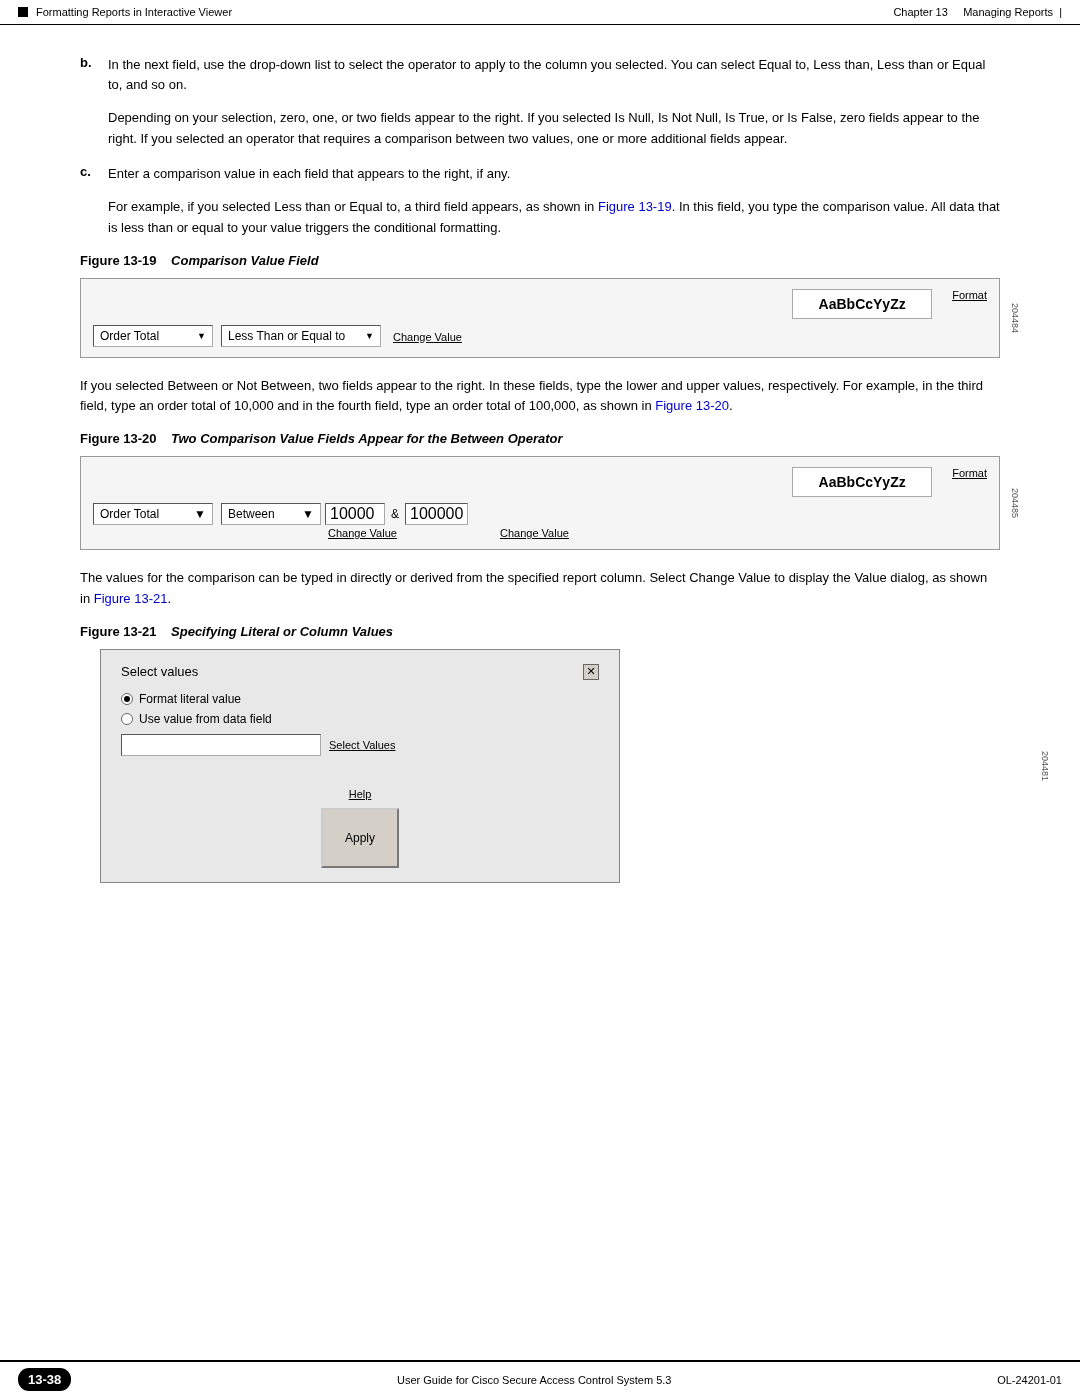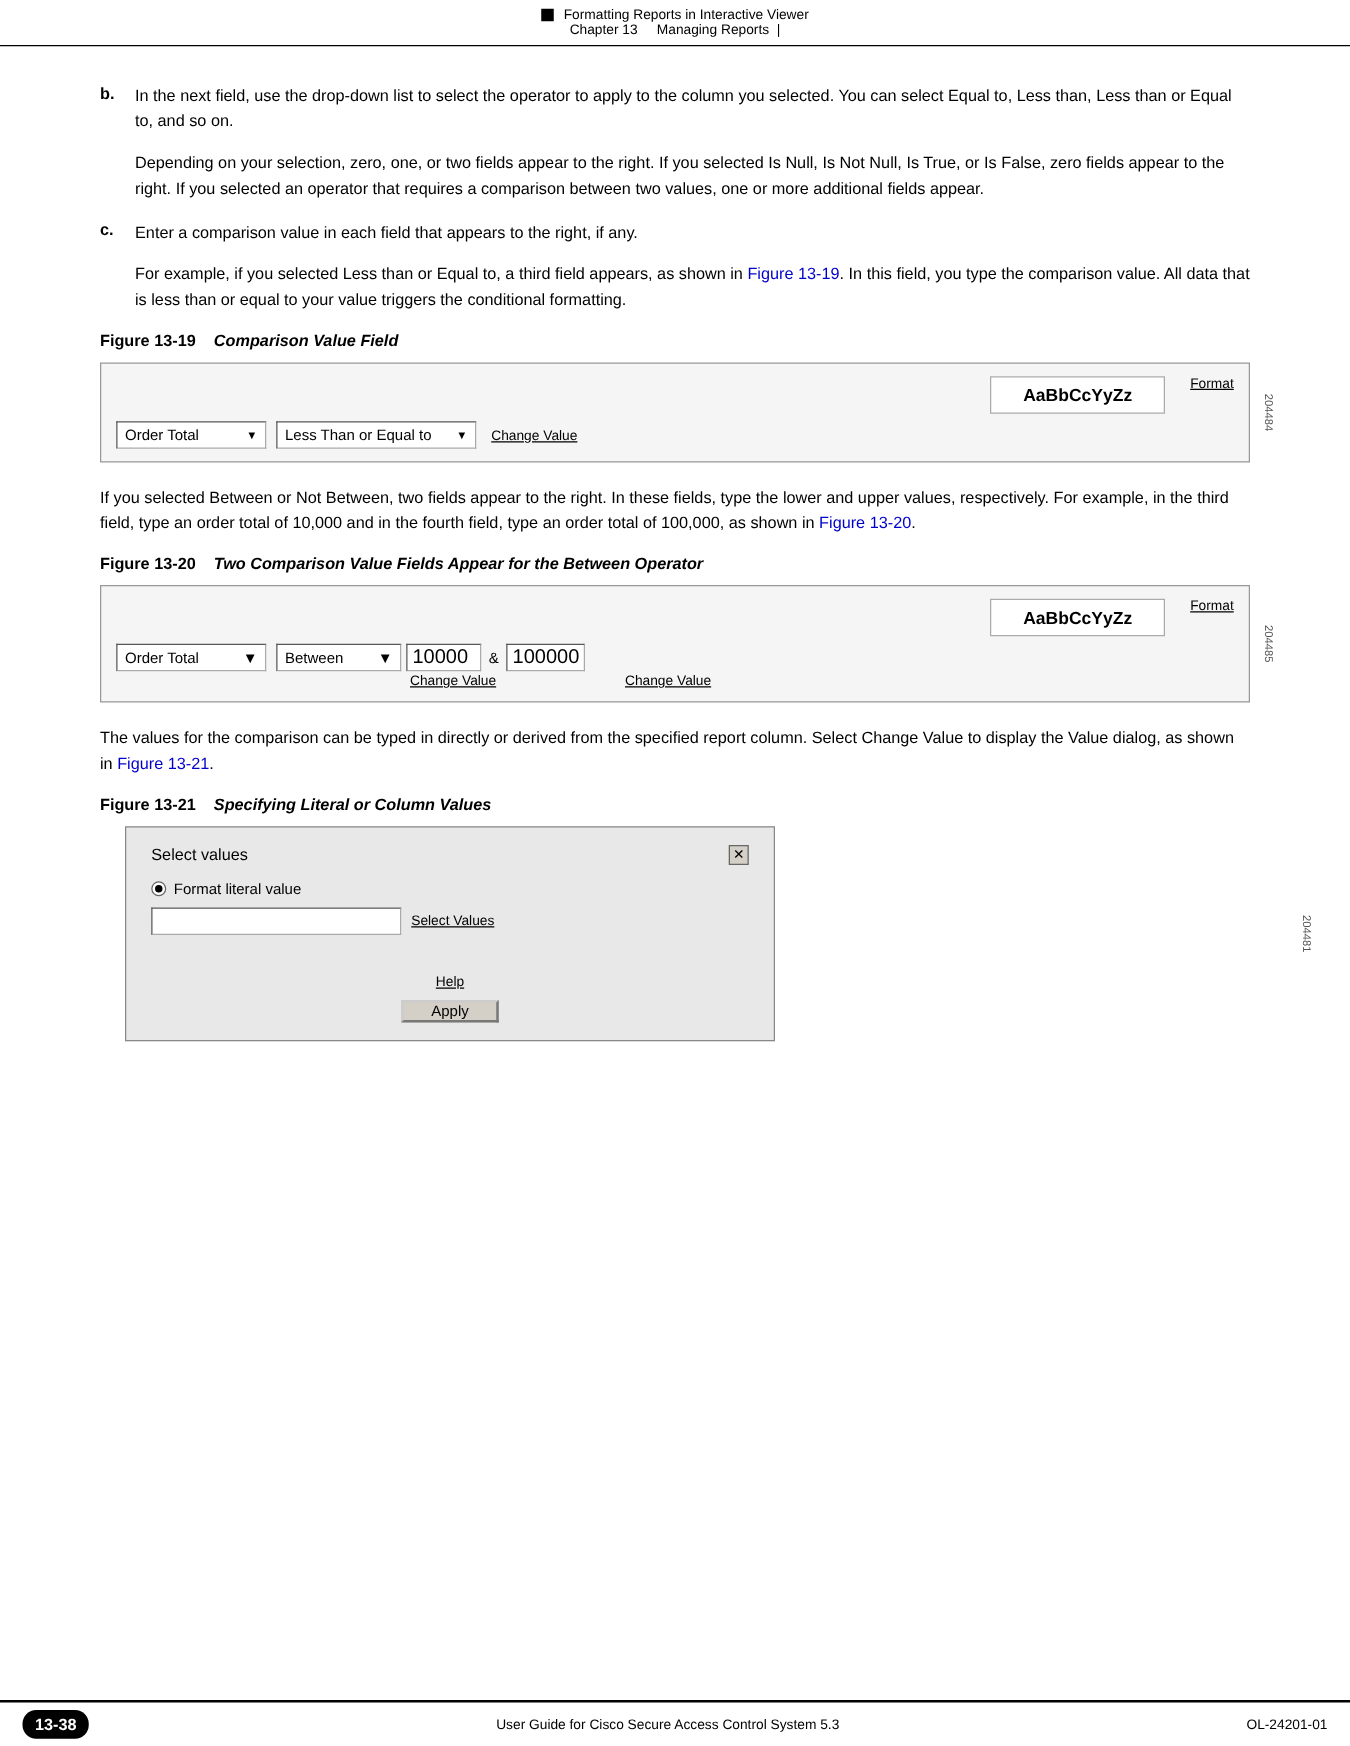--- a/index.html
+++ b/index.html
@@ -14,21 +14,20 @@
     }
 
     
     .page-header {
       display: flex;
       justify-content: space-between;
       align-items: center;
       padding: 6px 18px;
       border-bottom: 1px solid #000;
       font-size: 11px;
-      flex-direction: column;
     }
     .page-header .left {
       display: flex;
       align-items: center;
       gap: 8px;
     }
     .page-header .left .black-square {
       width: 10px;
       height: 10px;
       background: #000;
@@ -251,21 +250,21 @@
       gap: 4px;
     }
     .dialog-help-link {
       font-size: 11px;
       text-decoration: underline;
       color: #000;
     }
     .dialog-apply-btn {
       border: 2px outset #ccc;
       background: #d4d0c8;
-      padding: 0 22px;
+      padding: 21px 22px;
       font-size: 12px;
       cursor: pointer;
       margin-top: 4px;
     }
 
     
     a, .link {
       color: #0000cc;
       text-decoration: none;
     }
@@ -444,20 +443,24 @@
         <div class="dialog-close">
           <span>✕</span>
         </div>
       </div>
 
       <div class="radio-row">
         <div class="radio-dot selected"></div>
         <span>Format literal value</span>
       </div>
 
+      <div class="radio-row">
+        <div class="radio-dot"></div>
+        <span>Use value from data field</span>
+      </div>
 
       <div class="dialog-input-row">
         <div class="dialog-input"></div>
         <span class="dialog-select-values-link">Select Values</span>
       </div>
 
       <div class="dialog-buttons">
         <a class="dialog-help-link">Help</a>
         <button class="dialog-apply-btn">Apply</button>
       </div>

